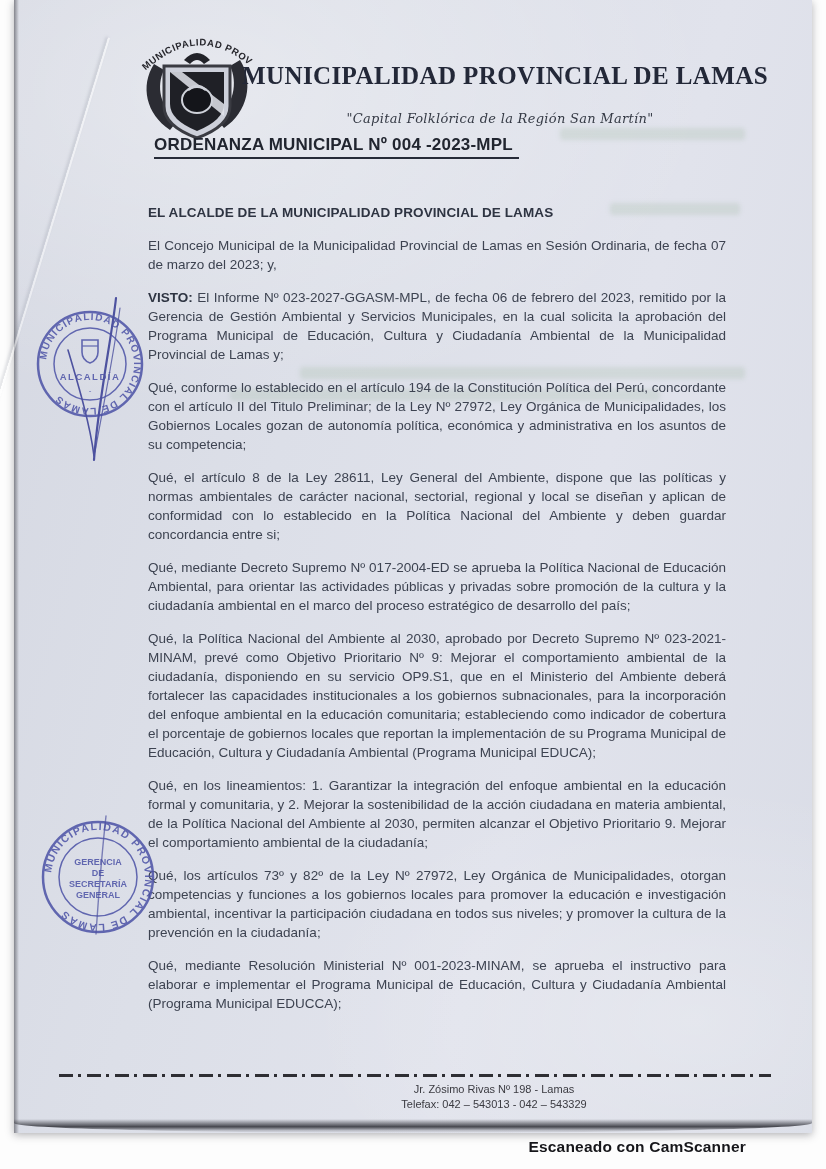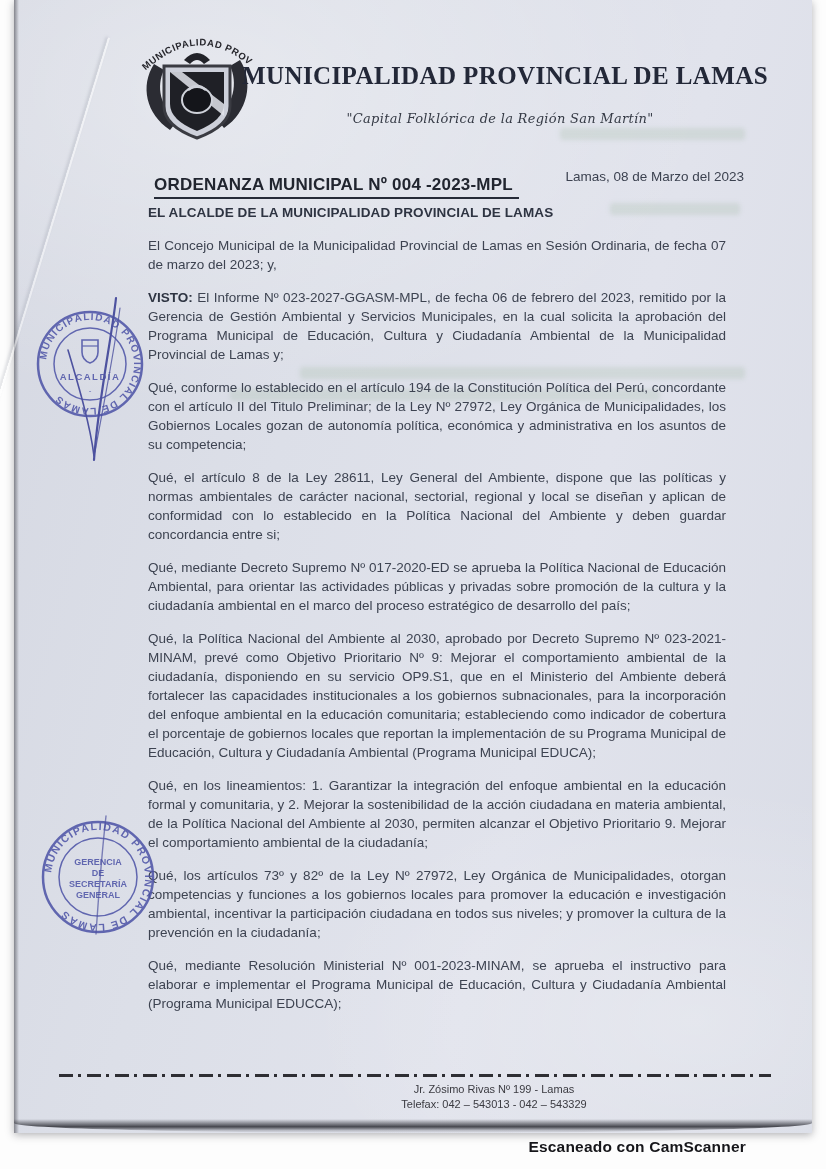--- a/index.html
+++ b/index.html
@@ -29,21 +29,21 @@
 
   
   .logo { position:absolute; left:120px; top:16px; width:126px; height:128px; }
   .org-name { position:absolute; left:228px; top:62px; width:516px; text-align:center;
     font-family:"Liberation Serif", serif; font-weight:bold; font-size:25px;
     letter-spacing:.4px; color:#232838; white-space:nowrap; }
   .slogan { position:absolute; left:228px; top:111px; width:516px; text-align:center;
     font-family:"DejaVu Serif", serif; font-style:italic; font-size:13px;
     color:#353a45; letter-spacing:.3px; }
   .doc-title { position:absolute; left:140px; top:135px; font-size:17px; font-weight:bold;
-    color:#21252f; letter-spacing:.2px; border-bottom:2.5px solid #262b38; padding:0 6px 2px 0;margin-top:40px; }
+    color:#21252f; letter-spacing:.2px; border-bottom:2.5px solid #262b38; padding:0 6px 2px 0; }
   .dateline { position:absolute; left:420px; top:169px; width:310px; text-align:right;
     font-size:13.5px; color:#3c4250; }
 
   
   .content { position:absolute; left:134px; top:203px; width:578px; color:#3d4351;
     font-size:13.5px; line-height:19px; text-align:justify; }
   .content p { margin-bottom:14px; }
   .addressee { font-weight:bold; color:#2e3442; font-size:13.5px; margin-bottom:15px; letter-spacing:.1px; }
   .lead { font-weight:bold; color:#2e3442; }
   .subhead { font-weight:bold; color:#2e3442; letter-spacing:.2px; }
@@ -89,29 +89,28 @@
     <path d="M 30,50 L 96,50 L 96,90 Q 96,110 63,122 Q 30,110 30,90 Z" fill="#cdd0da" stroke="#3a3b42" stroke-width="3"></path>
     <path d="M 36,56 L 90,56 L 90,88 Q 90,104 63,115 Q 36,104 36,88 Z" fill="#1f2026"></path>
     <path d="M 36,56 L 90,100 L 90,88 L 48,56 Z" fill="#e3e5ec" opacity=".85"></path>
     <ellipse cx="63" cy="84" rx="15" ry="13" fill="#14151a" stroke="#cfd2da" stroke-width="2"></ellipse>
     <path d="M 54,74 Q 63,66 72,74" stroke="#cfd2da" stroke-width="2.5" fill="none"></path>
   </svg>
 
   <div class="org-name">MUNICIPALIDAD PROVINCIAL DE LAMAS</div>
   <div class="slogan">"Capital Folklórica de la Región San Martín"</div>
   <div class="doc-title">ORDENANZA MUNICIPAL Nº  004 -2023-MPL</div>
-  <div class="dateline">Lamas, 08 de Marzo  del 2023</div>
 
   <div class="content">
     <p class="addressee">EL ALCALDE DE LA MUNICIPALIDAD PROVINCIAL DE LAMAS</p>
     <p>El Concejo Municipal de la Municipalidad Provincial de Lamas en Sesión Ordinaria, de fecha 07 de marzo del 2023; y,</p>
     <p><span class="lead">VISTO:</span><span> El Informe Nº 023-2027-GGASM-MPL, de fecha 06 de febrero del 2023, remitido por la Gerencia de Gestión Ambiental y Servicios Municipales, en la cual solicita la aprobación del Programa Municipal de Educación, Cultura y Ciudadanía Ambiental de la Municipalidad Provincial de Lamas y;</span></p>
     <p>Qué, conforme lo establecido en el artículo 194 de la Constitución Política del Perú, concordante con el artículo II del Titulo Preliminar; de la Ley Nº 27972, Ley Orgánica de Municipalidades, los Gobiernos Locales gozan de autonomía política, económica y administrativa en los asuntos de su competencia;</p>
     <p>Qué, el artículo 8 de la Ley 28611, Ley General del Ambiente, dispone que las políticas y normas ambientales de carácter nacional, sectorial, regional y local se diseñan y aplican de conformidad con lo establecido en la Política Nacional del Ambiente y deben guardar concordancia entre si;</p>
-    <p>Qué, mediante Decreto Supremo Nº 017-2020-ED se aprueba la Política Nacional de Educación Ambiental, para orientar las actividades públicas y privadas sobre promoción de la cultura y la ciudadanía ambiental en el marco del proceso estratégico de desarrollo del país;</p>
+    <p>Qué, mediante Decreto Supremo Nº 017-2004-ED se aprueba la Política Nacional de Educación Ambiental, para orientar las actividades públicas y privadas sobre promoción de la cultura y la ciudadanía ambiental en el marco del proceso estratégico de desarrollo del país;</p>
     <p>Qué, la Política Nacional del Ambiente al 2030, aprobado por Decreto Supremo Nº 023-2021-MINAM, prevé como Objetivo Prioritario Nº 9: Mejorar el comportamiento ambiental de la ciudadanía, disponiendo en su servicio OP9.S1, que en el Ministerio del Ambiente deberá fortalecer las capacidades institucionales a los gobiernos subnacionales, para la incorporación del enfoque ambiental en la educación comunitaria; estableciendo como indicador de cobertura el porcentaje de gobiernos locales que reportan la implementación de su Programa Municipal de Educación, Cultura y Ciudadanía Ambiental (Programa Municipal EDUCA);</p>
     <p>Qué, en los lineamientos: 1. Garantizar la integración del enfoque ambiental en la educación formal y comunitaria, y 2. Mejorar la sostenibilidad de la acción ciudadana en materia ambiental, de la Política Nacional del Ambiente al 2030, permiten alcanzar el Objetivo Prioritario 9. Mejorar el comportamiento ambiental de la ciudadanía;</p>
     <p>Qué, los artículos 73º y 82º de la Ley Nº 27972, Ley Orgánica de Municipalidades, otorgan competencias y funciones a los gobiernos locales para promover la educación e investigación ambiental, incentivar la participación ciudadana en todos sus niveles; y promover la cultura de la prevención en la ciudadanía;</p>
     <p>Qué, mediante Resolución Ministerial Nº 001-2023-MINAM, se aprueba el instructivo para elaborar e implementar el Programa Municipal de Educación, Cultura y Ciudadanía Ambiental (Programa Municipal EDUCCA);</p>
   </div>
 
   <svg class="stamp stamp-alcaldia" width="144" height="178" viewBox="0 0 144 178">
     <defs>
         <path id="ring1" d="M 24,72 a 44,44 0 1,1 88,0 a 44,44 0 1,1 -88,0" fill="none"></path>
       </defs>
@@ -140,20 +139,20 @@
     </text>
     <text x="68" y="57" text-anchor="middle" font-size="9" font-weight="bold" fill="#5056a8" font-family="Liberation Sans, sans-serif">GERENCIA</text>
     <text x="68" y="68" text-anchor="middle" font-size="9" font-weight="bold" fill="#5056a8" font-family="Liberation Sans, sans-serif">DE</text>
     <text x="68" y="79" text-anchor="middle" font-size="9" font-weight="bold" fill="#5056a8" font-family="Liberation Sans, sans-serif">SECRETARÍA</text>
     <text x="68" y="90" text-anchor="middle" font-size="9" font-weight="bold" fill="#5056a8" font-family="Liberation Sans, sans-serif">GENERAL</text>
     <path d="M 76,8 C 72,44 68,96 66,126" fill="none" stroke="#3a3f96" stroke-width="1.4" stroke-linecap="round" opacity=".7"></path>
   </svg>
 
   <div class="divider"></div>
   <div class="footer-text">
-    <div>Jr. Zósimo Rivas Nº 199 - Lamas</div>
+    <div>Jr. Zósimo Rivas Nº 198 - Lamas</div>
     <div>Telefax:  042 – 543013  -  042 – 543329</div>
   </div>
 
   <div class="bottom-edge"></div>
 </div>
 
 <div class="camscanner">Escaneado con CamScanner</div>
 
 </body></html>

